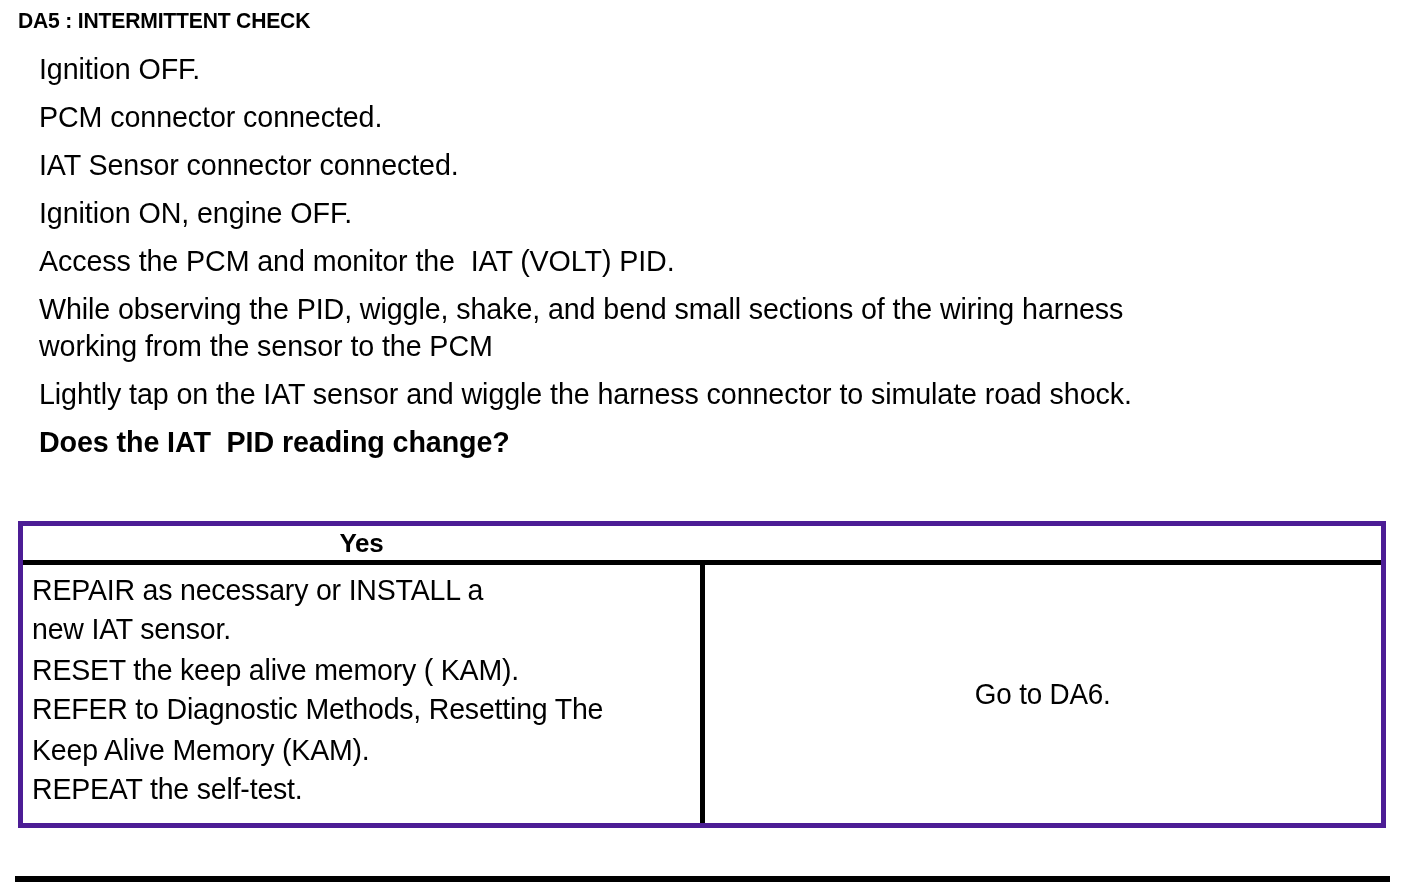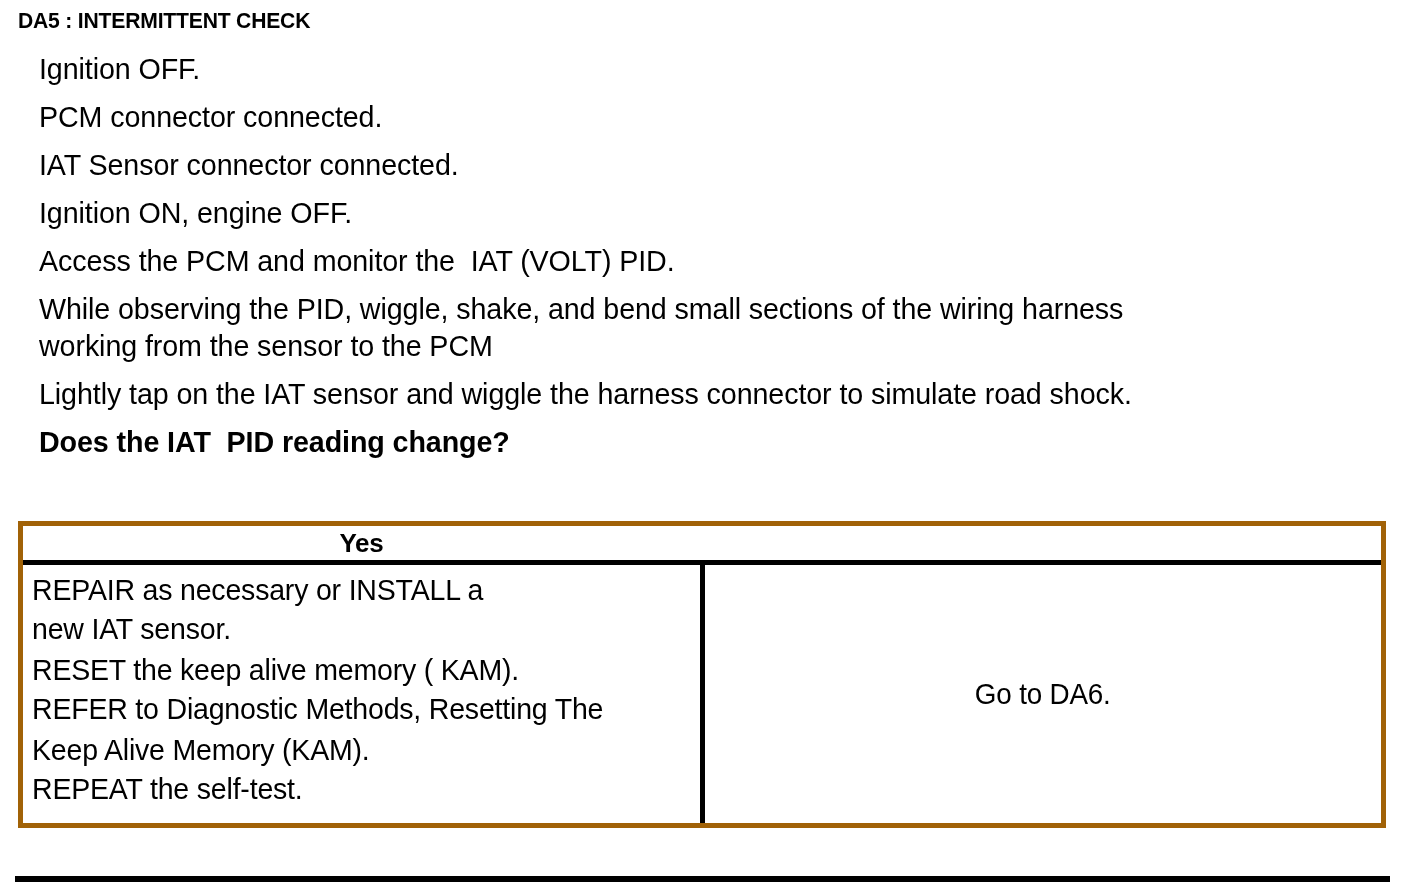--- a/index.html
+++ b/index.html
@@ -61,21 +61,21 @@
   }
 
   
   .decision-table {
     position: absolute;
     left: 18px;
     top: 521px;
     width: 1368px;
     height: 307px;
     box-sizing: border-box;
-    border: 5px solid #a16207;
+    border: 5px solid #4c1d95;
     background: #ffffff;
   }
   .dt-inner {
     position: relative;
     width: 100%;
     height: 100%;
   }
   .dt-header {
     position: absolute;
     left: 0;

